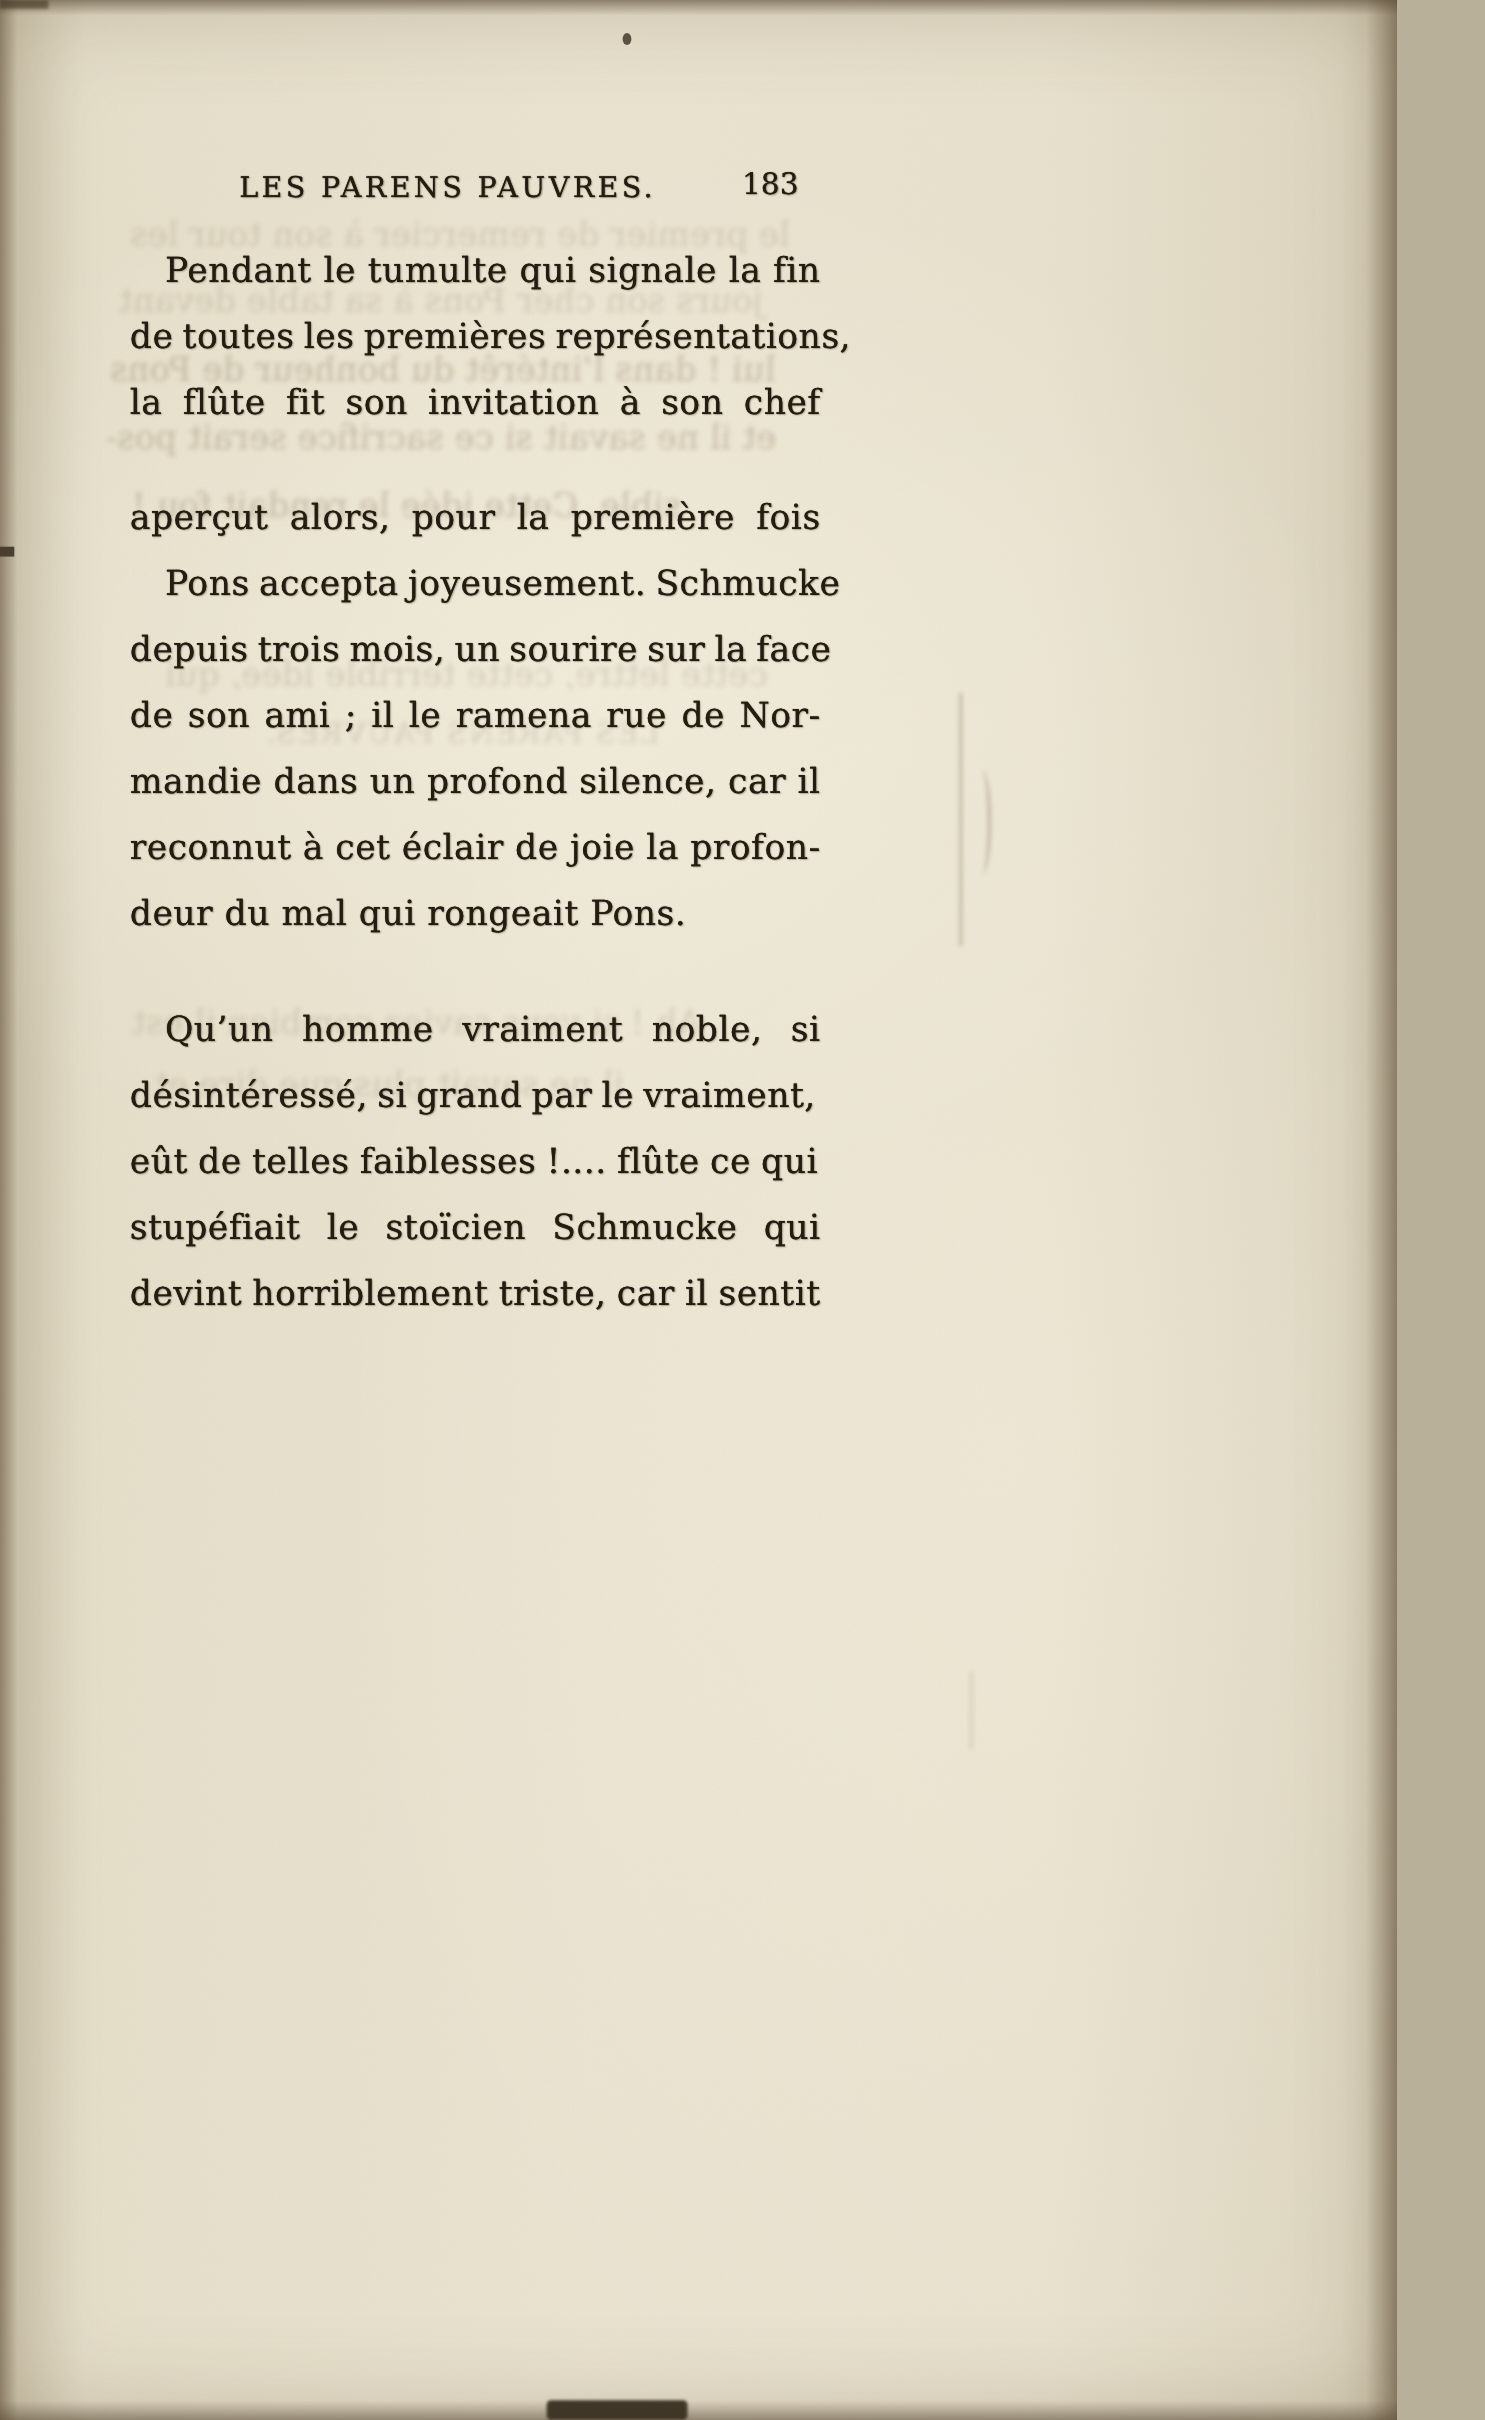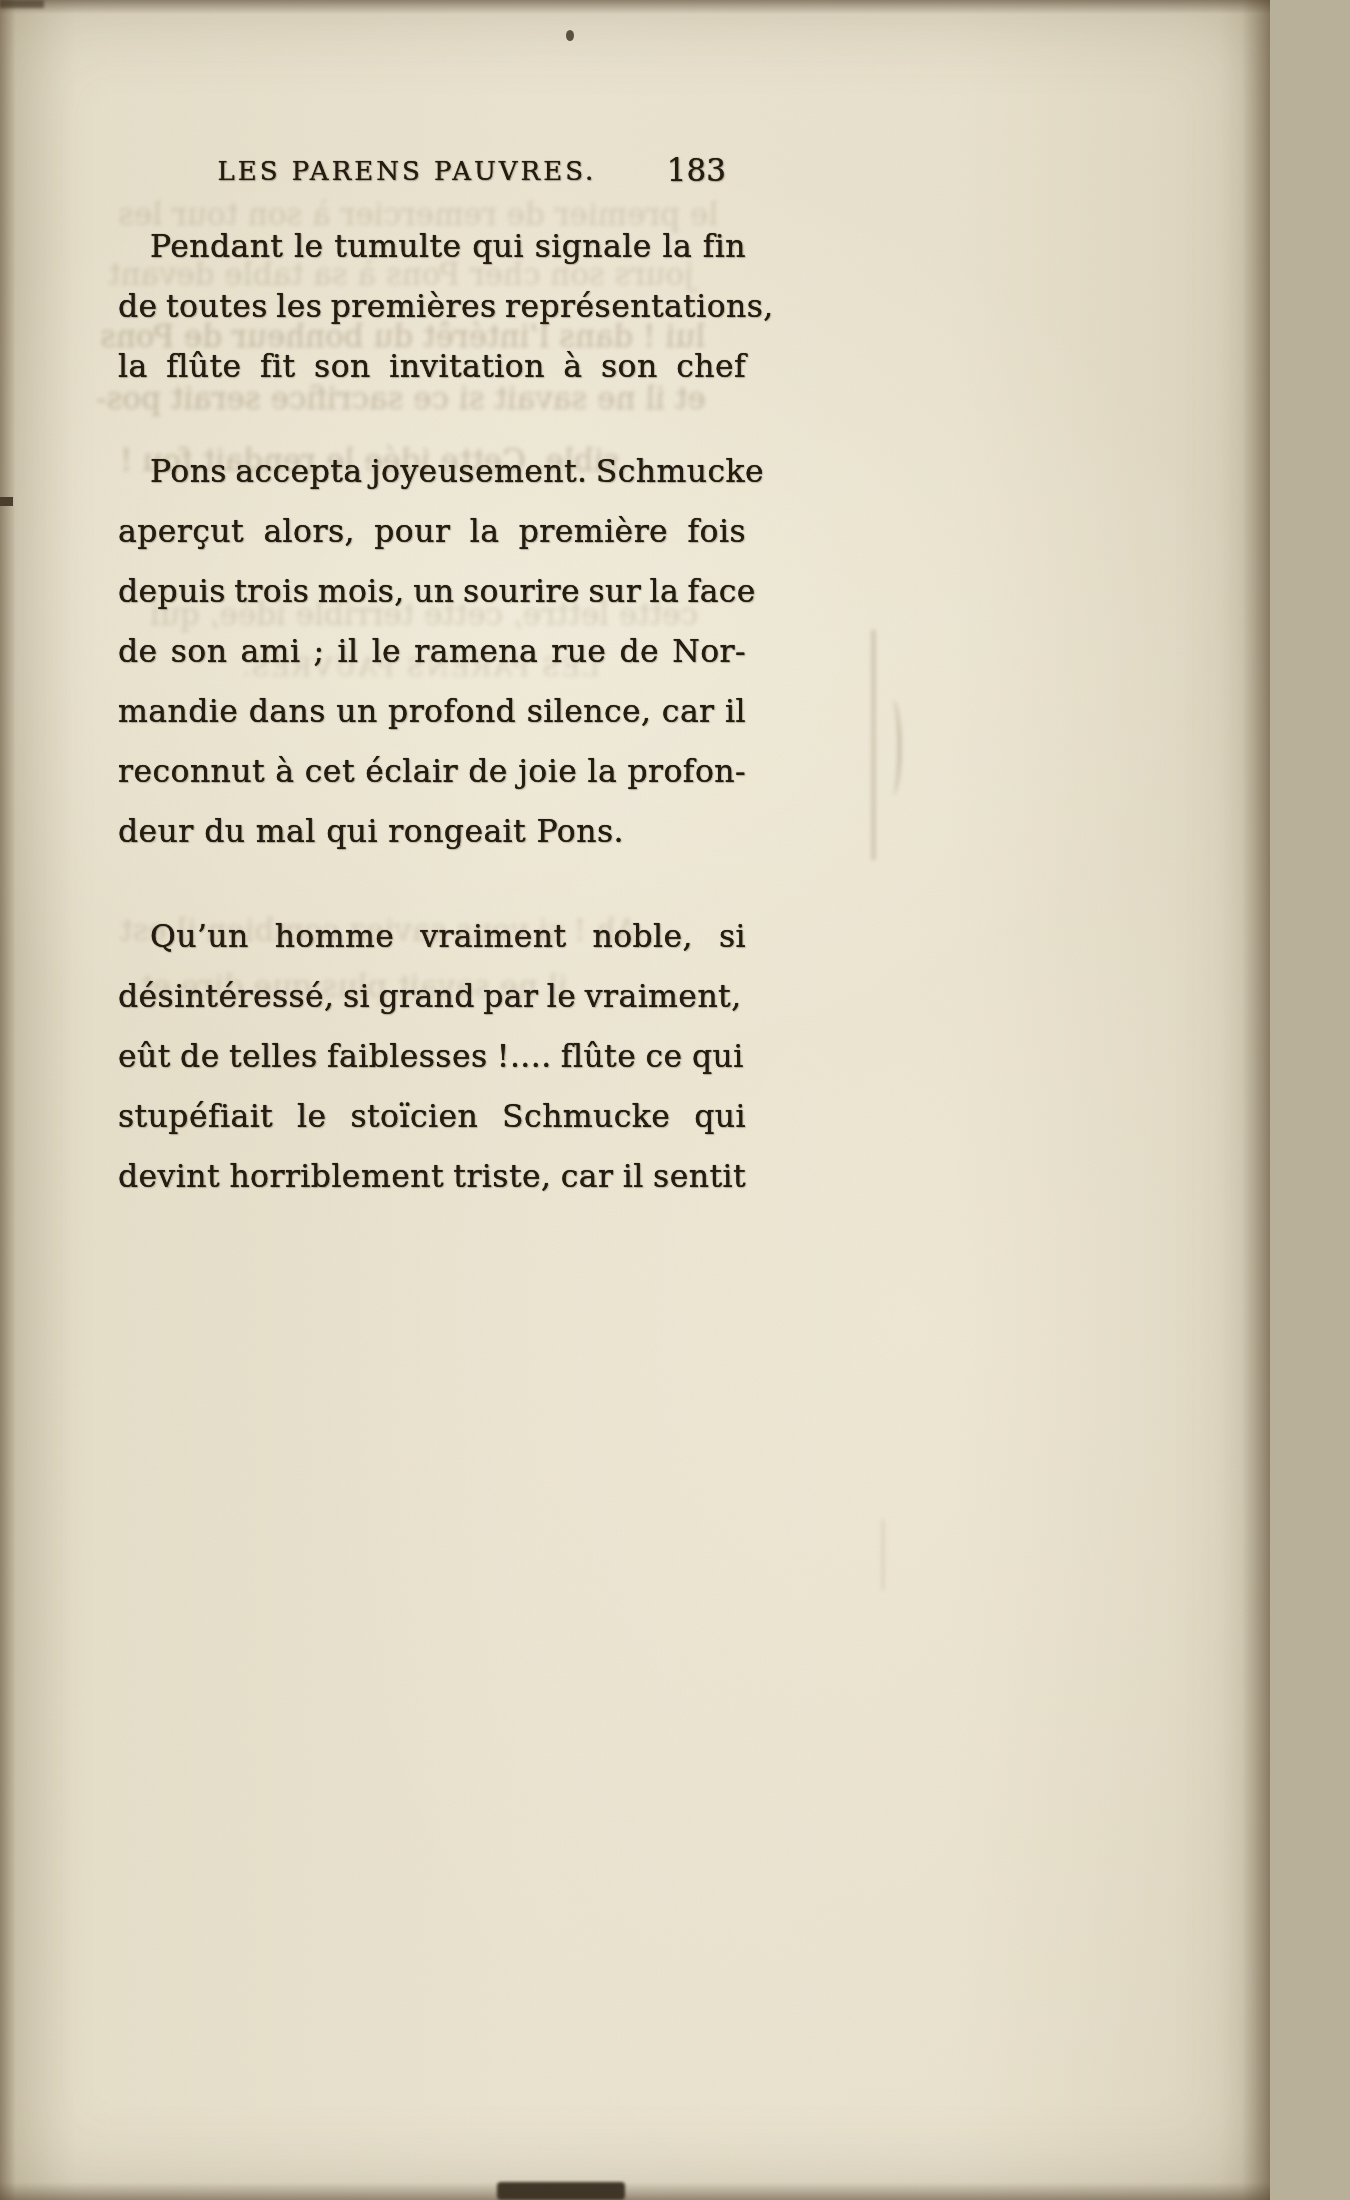--- a/index.html
+++ b/index.html
@@ -20,21 +20,21 @@
   .grain{position:absolute;inset:0;pointer-events:none;}
 
   
   .header{position:absolute;left:118px;top:156px;width:628px;height:42px;}
   .running-title{
     position:absolute;left:46%;transform:translateX(-50%);
     font-size:26px;letter-spacing:3px;white-space:nowrap;
     text-shadow:0 0 0.9px currentColor, 1px 1px 1.4px rgba(60,45,25,.35);
   }
   .page-number{
-    position:absolute;right:20px;top:-4px;font-size:31px;
+    position:absolute;right:20px;top:-4px;font-size:27px;
     text-shadow:0 0 0.9px currentColor, 1px 1px 1.4px rgba(60,45,25,.35);
   }
   .textblock{position:absolute;left:118px;top:216px;width:628px;}
   .para{margin:0;}
   .para + .para{margin-top:45px;}
   .line{
     display:block;line-height:60px;font-size:31.5px;letter-spacing:.4px;
     white-space:nowrap;
     text-shadow:0 0 0.8px currentColor, 1.1px 1.1px 1.3px rgba(60,45,25,.28);
   }
@@ -100,22 +100,22 @@
     <span class="page-number">183</span>
   </div>
 
   <div class="textblock">
     <p class="para">
       <span class="line indent just" style="word-spacing: 0.289062px;">Pendant le tumulte qui signale la fin</span>
       <span class="line just" style="word-spacing: -2px;">de toutes les premières représentations,</span>
       <span class="line just" style="word-spacing: 8.09152px;">la flûte fit son invitation à son chef</span>
     </p>
     <p class="para">
+      <span class="line just" style="word-spacing: 8.98125px;">aperçut alors, pour la première fois</span>
       <span class="line indent just" style="word-spacing: -2px;">Pons accepta joyeusement. Schmucke</span>
-      <span class="line just" style="word-spacing: 8.98125px;">aperçut alors, pour la première fois</span>
       <span class="line just" style="word-spacing: -2px;">depuis trois mois, un sourire sur la face</span>
       <span class="line just" style="word-spacing: 2.69097px;">de son ami ; il le ramena rue de Nor-</span>
       <span class="line just" style="word-spacing: 0.0833333px;">mandie dans un profond silence, car il</span>
       <span class="line just" style="word-spacing: -0.109375px;">reconnut à cet éclair de joie la profon-</span>
       <span class="line">deur du mal qui rongeait Pons.</span>
     </p>
     <p class="para">
       <span class="line indent just" style="word-spacing: 15.5156px;">Qu’un homme vraiment noble, si</span>
       <span class="line just" style="word-spacing: -2px;">désintéressé, si grand par le vraiment,</span>
       <span class="line just" style="word-spacing: -1.09821px;">eût de telles faiblesses !.... flûte ce qui</span>

